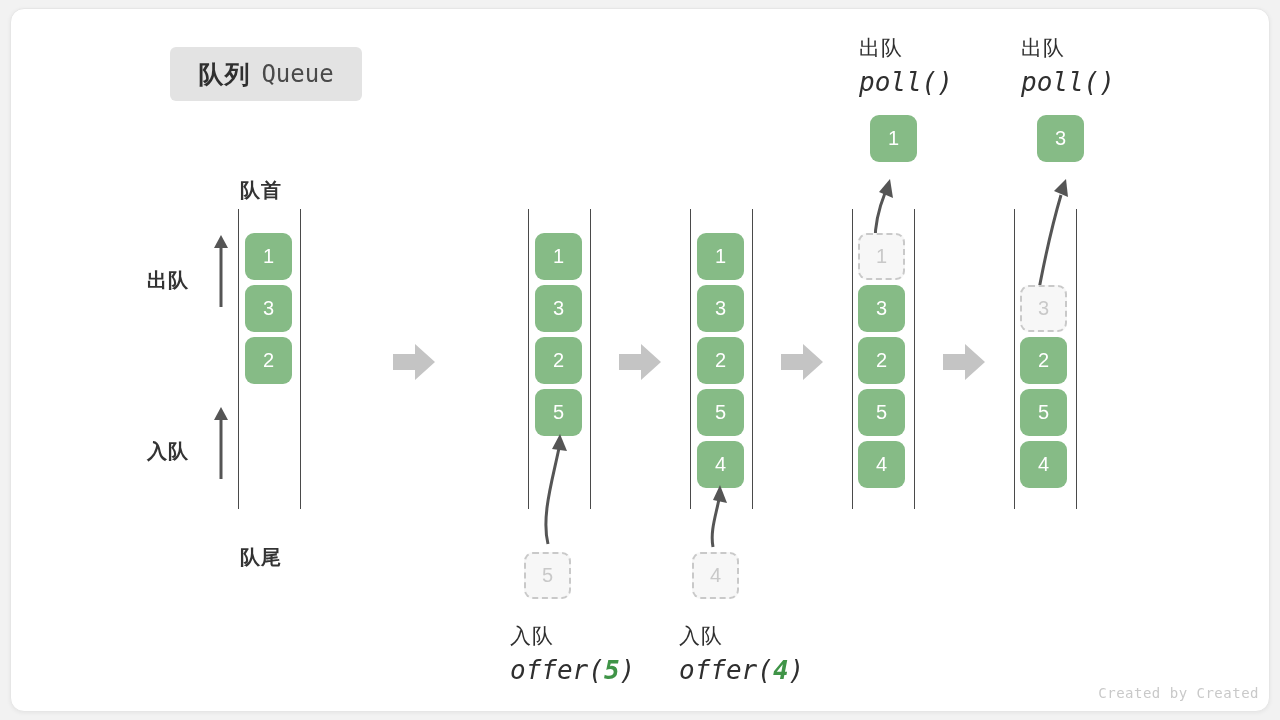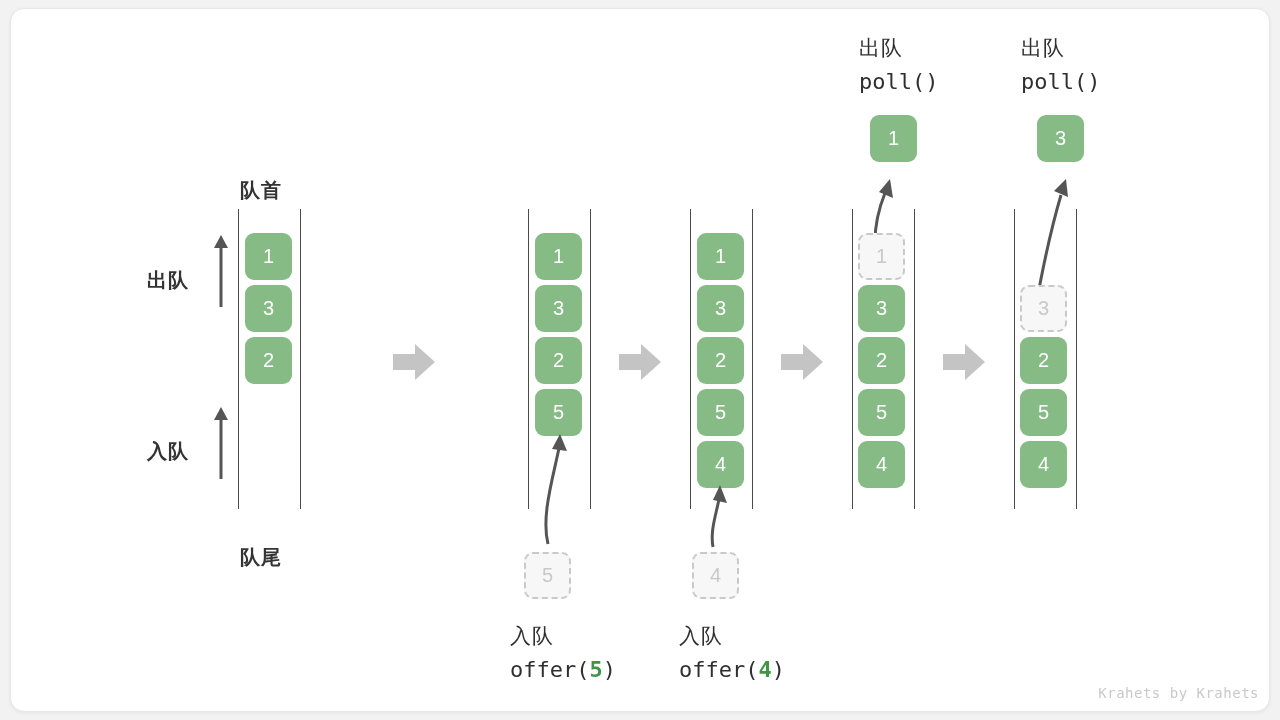--- a/index.html
+++ b/index.html
@@ -53,22 +53,23 @@
     position: absolute;
     white-space: nowrap;
     text-align: left;
   }
   .cap .cn {
     display: block;
     font-size: 21px; color: #2f2f2f; line-height: 34px; letter-spacing: 1px;
   }
   .cap .mono {
     display: block;
-    font-size: 22px; color: #2f2f2f; line-height: 34px;
+    font-size: 26px; color: #2f2f2f; line-height: 34px;
     font-family: "DejaVu Sans Mono", "Liberation Mono", monospace;
+    font-style: italic;
   }
   .cap .mono .num { color: #3f9447; font-weight: bold; }
 
   
   .rail {
     position: absolute;
     width: 1px;
     background: #4a4a4a;
   }
 
@@ -105,20 +106,24 @@
     font-family: "DejaVu Sans Mono", "Liberation Mono", monospace;
     letter-spacing: 0.5px;
   }
 </style>
 </head>
 <body>
 
 <div id="card">
   <div id="stage">
 
+    <div id="title-badge">
+      <span class="cn">队列</span>
+      <span class="en">Queue</span>
+    </div>
 
     <div class="lbl-bold" style="left:239px; top:176px;">队首</div>
     <div class="lbl-bold" style="left:239px; top:543px;">队尾</div>
 
     <div class="lbl-bold" style="left:146px; top:266px;">出队</div>
     <div class="lbl-bold" style="left:146px; top:437px;">入队</div>
 
     <svg class="dir-arrow" style="left:208px; top:232px;" width="24" height="76">
       <line x1="12" y1="74" x2="12" y2="12" stroke="#555555" stroke-width="3"></line>
       <polygon points="12,2 5,15 19,15" fill="#555555"></polygon>
@@ -230,16 +235,16 @@
       </svg>
 
       <div class="rail" style="left:1013px; top:208px; height:300px;"></div>
       <div class="rail" style="left:1075px; top:208px; height:300px;"></div>
       <div class="box ghost" style="left:1019px; top:284px;">3</div>
       <div class="box" style="left:1019px; top:336px;">2</div>
       <div class="box" style="left:1019px; top:388px;">5</div>
       <div class="box" style="left:1019px; top:440px;">4</div>
     </div>
 
-    <div id="watermark">Krahets by Krahets</div>
+    <div id="watermark">Created by Created</div>
 
   </div>
 </div>
 
 </body></html>

